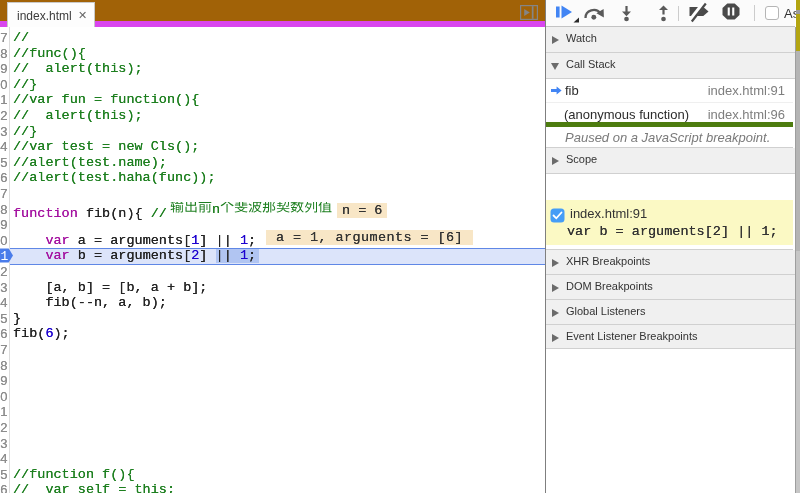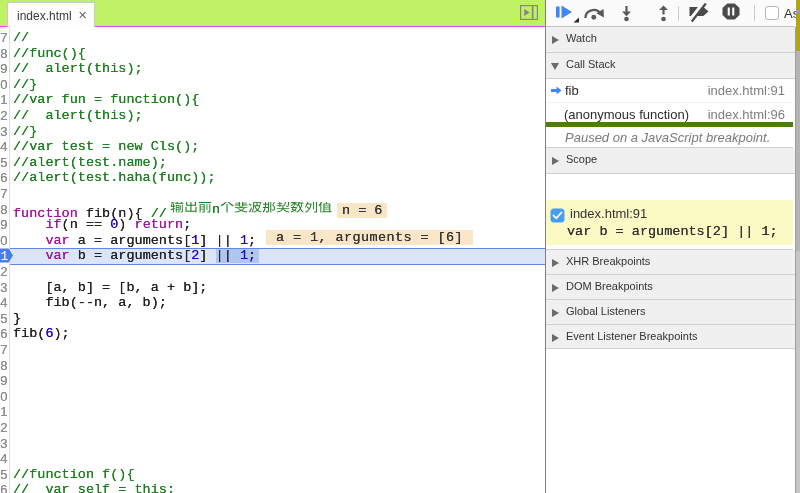--- a/index.html
+++ b/index.html
@@ -1,20 +1,20 @@
 <!DOCTYPE html>
 <html><head><meta charset="utf-8"><style>
 * {margin:0; padding:0; box-sizing:border-box}
 html,body {width:800px; height:493px; overflow:hidden; background:#fff;
   font-family:"Liberation Sans", sans-serif;}
 #root {position:absolute; left:0; top:0; width:800px; height:493px; overflow:hidden}
 .abs {position:absolute}
 s {text-decoration:none}
 
-#tabbar {left:0; top:0; width:545px; height:27px; background:#bef264; border-bottom:1px solid #d946ef}
+#tabbar {left:0; top:0; width:545px; height:27px; background:#a16207; border-bottom:6px solid #d946ef}
 #tab {position:absolute; left:7px; top:2px; width:88px; height:25px; z-index:2; background:#fdfdfd;
   border:1px solid #c9c9c9; border-bottom:none; }
 #tab .t {position:absolute; left:9px; top:6px; font-size:12px; color:#3c3c3c}
 #tab .x {position:absolute; left:70px; top:6px; font-size:11px; color:#666}
 
 #editor {left:0; top:27px; width:545px; height:466px;
   font-family:"Liberation Mono", monospace; font-size:13.5px; color:#232323}
 #gutter {position:absolute; left:0; top:0; width:10px; height:466px; border-right:1px solid #dcdcdc; background:#fff}
 .gn {position:absolute; right:2.5px; height:15.6px; line-height:15.6px; font-size:13px; color:#8c8c8c; text-shadow:0 0 0.3px}
 .ln {position:absolute; left:13px; height:15.6px; line-height:15.6px; white-space:pre; text-shadow:0 0 0.3px}
@@ -60,21 +60,20 @@
 <div class="ln" style="top:65.4px"><s class="c">//var fun = function(){</s></div>
 <div class="ln" style="top:81.0px"><s class="c">//  alert(this);</s></div>
 <div class="ln" style="top:96.6px"><s class="c">//}</s></div>
 <div class="ln" style="top:112.2px"><s class="c">//var test = new Cls();</s></div>
 <div class="ln" style="top:127.8px"><s class="c">//alert(test.name);</s></div>
 <div class="ln" style="top:143.4px"><s class="c">//alert(test.haha(func));</s></div>
 <div class="ln" style="top:159.0px"></div>
 <div class="ln" style="top:174.6px"><s class="k">function</s> fib(n){ <s class="c">//<svg class="cjk" width="163" height="16" viewBox="0 0 163 16">
             <path d="M10.3 3.2V8.3H11.1V3.2ZM12.1 2.7V9.4C12.1 9.6 12.0 9.6 11.8 9.6C11.7 9.6 11.1 9.6 10.5 9.6C10.6 9.9 10.7 10.3 10.7 10.5C11.6 10.5 12.1 10.5 12.5 10.3C12.8 10.2 12.9 9.9 12.9 9.4V2.7ZM1.0 4.9C1.1 4.8 1.5 4.7 2.0 4.7H3.1V6.6C2.1 6.8 1.3 7.0 0.6 7.2L0.8 8.2L3.1 7.6V10.6H4.0V7.3L5.2 7.0L5.1 6.2L4.0 6.4V4.7H5.1V3.7H4.0V1.6H3.1V3.7H1.8C2.2 2.7 2.6 1.6 2.8 0.4H5.1V-0.6H3.0C3.1 -1.1 3.2 -1.6 3.3 -2.1L2.3 -2.2C2.3 -1.7 2.2 -1.1 2.1 -0.6H0.7V0.4H1.9C1.7 1.5 1.4 2.5 1.3 2.8C1.1 3.5 0.9 3.9 0.7 4.0C0.8 4.2 0.9 4.7 1.0 4.9ZM9.2 -2.3C8.3 -0.8 6.6 0.6 4.9 1.3C5.1 1.5 5.4 1.9 5.6 2.1C5.9 1.9 6.3 1.7 6.7 1.5V2.1H11.9V1.4C12.2 1.6 12.6 1.8 13.0 2.0C13.1 1.7 13.4 1.4 13.6 1.2C12.2 0.5 10.8 -0.3 9.8 -1.5L10.1 -1.9ZM7.1 1.2C7.9 0.6 8.6 -0.1 9.2 -0.8C9.9 0.0 10.7 0.6 11.6 1.2ZM8.6 3.8V4.9H6.7V3.8ZM5.8 3.0V10.6H6.7V7.7H8.6V9.5C8.6 9.6 8.6 9.7 8.5 9.7C8.3 9.7 8.0 9.7 7.5 9.7C7.6 9.9 7.8 10.3 7.8 10.5C8.4 10.5 8.8 10.5 9.1 10.4C9.4 10.2 9.5 10.0 9.5 9.5V3.0ZM6.7 5.7H8.6V6.9H6.7Z M15.5 4.7V9.8H25.4V10.6H26.5V4.7H25.4V8.7H21.5V3.8H26.0V-1.0H24.8V2.8H21.5V-2.2H20.4V2.8H17.2V-1.0H16.1V3.8H20.4V8.7H16.6V4.7Z M36.5 2.3V8.0H37.4V2.3ZM39.3 1.9V9.3C39.3 9.5 39.2 9.6 39.0 9.6C38.8 9.6 38.0 9.6 37.2 9.6C37.3 9.8 37.5 10.3 37.5 10.6C38.6 10.6 39.3 10.6 39.7 10.4C40.2 10.2 40.3 9.9 40.3 9.3V1.9ZM38.1 -2.3C37.8 -1.6 37.3 -0.7 36.8 -0.0H32.6L33.3 -0.3C33.0 -0.9 32.4 -1.7 31.9 -2.3L30.9 -1.9C31.4 -1.3 31.9 -0.6 32.2 -0.0H28.7V0.9H41.3V-0.0H38.0C38.4 -0.6 38.9 -1.3 39.2 -2.0ZM33.7 5.3V6.7H30.6V5.3ZM33.7 4.5H30.6V3.1H33.7ZM29.6 2.2V10.6H30.6V7.5H33.7V9.4C33.7 9.6 33.7 9.6 33.5 9.6C33.3 9.7 32.6 9.7 31.9 9.6C32.1 9.9 32.2 10.3 32.3 10.6C33.2 10.6 33.9 10.6 34.2 10.4C34.6 10.2 34.7 9.9 34.7 9.4V2.2Z M56.5 1.9V10.6H57.6V1.9ZM57.2 -2.3C55.8 0.1 53.2 2.1 50.6 3.3C50.9 3.5 51.2 3.9 51.4 4.2C53.5 3.2 55.6 1.5 57.1 -0.4C59.0 1.8 60.8 3.1 62.9 4.2C63.1 3.9 63.4 3.5 63.7 3.3C61.5 2.2 59.5 0.9 57.7 -1.2L58.1 -1.8Z M73.6 6.1C73.0 6.9 72.1 7.5 71.2 8.0C70.1 7.5 69.2 6.8 68.5 6.1ZM70.2 4.2 70.8 5.2H65.0V6.1H67.3C68.1 7.0 69.0 7.8 70.1 8.4C68.5 9.1 66.6 9.5 64.6 9.7C64.8 9.9 65.1 10.4 65.2 10.6C67.3 10.3 69.4 9.8 71.2 9.0C72.8 9.8 74.8 10.3 76.9 10.5C77.0 10.3 77.3 9.8 77.5 9.6C75.6 9.4 73.8 9.0 72.2 8.4C73.3 7.8 74.2 7.0 74.8 6.1H77.3V5.2H72.0C71.7 4.8 71.4 4.3 71.2 3.9ZM72.1 -2.3V4.5H73.2V3.5H77.4V2.6H73.2V1.6H76.8V0.7H73.2V-0.3H77.1V-1.1H73.2V-2.3ZM64.9 2.6V3.5H69.1V4.4H70.1V-2.2H69.1V-1.1H65.0V-0.3H69.1V0.7H65.5V1.5H69.1V2.6Z M79.4 -1.4C80.2 -0.9 81.3 -0.2 81.8 0.2L82.4 -0.6C81.9 -1.1 80.8 -1.7 80.0 -2.1ZM78.6 2.4C79.5 2.8 80.6 3.5 81.1 3.9L81.7 3.1C81.2 2.6 80.1 2.0 79.2 1.6ZM79.0 9.8 79.9 10.4C80.6 9.1 81.5 7.4 82.1 5.9L81.3 5.3C80.6 6.9 79.6 8.7 79.0 9.8ZM86.5 0.8V3.2H84.1V0.8ZM83.1 -0.2V3.3C83.1 5.3 82.9 8.1 81.4 10.1C81.6 10.2 82.1 10.4 82.2 10.6C83.6 8.8 84.0 6.2 84.0 4.2H84.4C84.9 5.6 85.7 6.9 86.7 7.9C85.7 8.8 84.5 9.4 83.3 9.8C83.5 10.0 83.8 10.4 83.9 10.6C85.2 10.2 86.4 9.5 87.4 8.7C88.4 9.5 89.6 10.2 91.0 10.6C91.1 10.3 91.4 9.9 91.6 9.7C90.3 9.4 89.1 8.7 88.1 7.9C89.2 6.8 90.0 5.3 90.5 3.5L89.8 3.2L89.6 3.2H87.5V0.8H90.1C89.9 1.4 89.6 2.0 89.4 2.5L90.3 2.8C90.7 2.1 91.1 0.9 91.5 -0.1L90.7 -0.3L90.6 -0.2H87.5V-2.3H86.5V-0.2ZM85.4 4.2H89.2C88.8 5.4 88.2 6.4 87.4 7.2C86.5 6.4 85.9 5.3 85.4 4.2Z M98.1 -0.6 98.1 1.8H96.0C96.1 1.0 96.1 0.2 96.1 -0.6ZM92.9 5.0V6.0H94.6C94.2 7.5 93.6 8.8 92.7 9.8C92.9 10.0 93.4 10.4 93.5 10.6C94.6 9.4 95.2 7.8 95.6 6.0H98.0C98.0 8.0 97.9 8.8 97.7 9.1C97.6 9.3 97.4 9.4 97.2 9.4C97.0 9.4 96.4 9.4 95.8 9.3C95.9 9.6 96.0 10.1 96.1 10.4C96.7 10.5 97.3 10.5 97.7 10.4C98.1 10.3 98.4 10.2 98.7 9.8C99.1 9.1 99.1 6.7 99.1 -1.0C99.1 -1.1 99.1 -1.6 99.1 -1.6H92.8V-0.6H95.1C95.1 0.2 95.0 1.0 95.0 1.8H93.0V2.7H95.0C94.9 3.5 94.8 4.3 94.7 5.0ZM98.0 2.7 98.0 5.0H95.8C95.9 4.3 95.9 3.5 96.0 2.7ZM100.3 -1.5V10.6H101.3V-0.5H104.0C103.5 0.6 102.9 2.1 102.3 3.2C103.7 4.5 104.2 5.5 104.2 6.4C104.2 6.9 104.1 7.3 103.8 7.5C103.6 7.6 103.3 7.6 103.1 7.6C102.7 7.6 102.2 7.6 101.7 7.6C101.9 7.9 102.0 8.3 102.1 8.6C102.5 8.6 103.1 8.6 103.5 8.6C103.9 8.5 104.2 8.4 104.5 8.3C105.0 7.9 105.2 7.3 105.2 6.5C105.2 5.5 104.8 4.4 103.3 3.1C104.0 1.8 104.8 0.2 105.4 -1.1L104.7 -1.6L104.5 -1.5Z M112.5 4.9C112.4 5.4 112.4 5.8 112.3 6.2H106.9V7.1H111.9C111.2 8.5 109.8 9.3 106.6 9.8C106.8 10.0 107.0 10.4 107.1 10.6C110.8 10.1 112.3 9.0 113.1 7.1H113.1C114.1 9.2 116.0 10.3 119.0 10.6C119.1 10.3 119.4 9.9 119.6 9.7C116.9 9.4 115.1 8.7 114.2 7.1H119.3V6.2H113.4C113.5 5.8 113.5 5.4 113.6 4.9H112.9C115.1 3.8 115.7 2.0 116.0 -0.5H118.0C118.0 2.4 117.8 3.5 117.6 3.7C117.5 3.9 117.4 3.9 117.2 3.9C117.0 3.9 116.4 3.9 115.8 3.8C116.0 4.1 116.1 4.5 116.1 4.8C116.7 4.8 117.3 4.8 117.6 4.8C118.0 4.8 118.3 4.7 118.5 4.4C118.8 4.0 118.9 2.7 119.1 -1.0C119.1 -1.1 119.1 -1.4 119.1 -1.4H113.1V-0.5H115.0C114.8 1.7 114.3 3.3 112.1 4.2C112.3 4.4 112.6 4.7 112.7 4.9ZM106.9 2.9V3.7H109.4V5.1H110.4V3.7H112.7V2.9H110.4V1.7H112.4V0.9H110.4V-0.2H112.7V-1.1H110.4V-2.3H109.4V-1.1H107.0V-0.2H109.4V0.9H107.4V1.7H109.4V2.9Z M126.3 -2.0C126.0 -1.4 125.6 -0.6 125.3 -0.1L125.9 0.2C126.3 -0.3 126.8 -1.0 127.2 -1.6ZM121.3 -1.6C121.7 -1.0 122.1 -0.2 122.2 0.2L123.0 -0.1C122.9 -0.6 122.5 -1.4 122.1 -1.9ZM125.8 5.9C125.5 6.6 125.1 7.2 124.5 7.7C124.0 7.5 123.5 7.2 122.9 7.0C123.1 6.6 123.4 6.3 123.6 5.9ZM121.6 7.4C122.3 7.6 123.1 8.0 123.8 8.3C122.9 9.0 121.8 9.4 120.7 9.7C120.9 9.9 121.1 10.3 121.2 10.5C122.5 10.2 123.7 9.6 124.7 8.8C125.1 9.1 125.5 9.3 125.9 9.6L126.5 8.9C126.2 8.7 125.8 8.4 125.3 8.2C126.1 7.4 126.7 6.4 127.0 5.2L126.5 4.9L126.3 5.0H124.0L124.3 4.2L123.4 4.1C123.3 4.4 123.1 4.7 123.0 5.0H121.1V5.9H122.5C122.3 6.4 121.9 6.9 121.6 7.4ZM123.7 -2.3V0.3H120.8V1.2H123.4C122.7 2.1 121.6 3.0 120.6 3.4C120.9 3.6 121.1 4.0 121.2 4.2C122.1 3.7 123.0 3.0 123.7 2.1V3.8H124.7V1.9C125.3 2.4 126.2 3.1 126.6 3.4L127.1 2.7C126.8 2.4 125.6 1.6 124.9 1.2H127.5V0.3H124.7V-2.3ZM128.9 -2.1C128.6 0.3 127.9 2.7 126.8 4.1C127.1 4.3 127.5 4.6 127.6 4.8C128.0 4.3 128.3 3.6 128.6 3.0C128.9 4.3 129.3 5.6 129.8 6.7C129.0 8.0 127.9 9.1 126.4 9.8C126.6 10.0 126.9 10.4 127.0 10.7C128.4 9.9 129.5 8.9 130.3 7.7C131.0 8.9 131.9 9.8 133.0 10.5C133.2 10.2 133.5 9.9 133.7 9.7C132.5 9.0 131.6 8.0 130.9 6.7C131.6 5.3 132.1 3.5 132.4 1.4H133.4V0.5H129.4C129.6 -0.3 129.7 -1.2 129.9 -2.0ZM131.4 1.4C131.2 3.0 130.9 4.4 130.4 5.6C129.8 4.4 129.4 2.9 129.2 1.4Z M143.1 -0.6V7.2H144.1V-0.6ZM146.0 -2.2V9.3C146.0 9.5 145.9 9.6 145.7 9.6C145.4 9.6 144.7 9.6 143.9 9.5C144.1 9.8 144.2 10.3 144.3 10.6C145.4 10.6 146.0 10.5 146.4 10.4C146.9 10.2 147.0 9.9 147.0 9.2V-2.2ZM136.6 5.3C137.3 5.8 138.2 6.4 138.8 7.0C137.8 8.3 136.6 9.3 135.2 9.8C135.4 10.0 135.7 10.4 135.8 10.7C138.8 9.4 141.0 6.6 141.7 1.8L141.0 1.6L140.8 1.6H137.7C137.9 0.9 138.1 0.2 138.3 -0.5H142.1V-1.5H135.0V-0.5H137.2C136.7 1.6 136.0 3.6 134.8 4.9C135.1 5.1 135.5 5.4 135.7 5.6C136.3 4.8 136.9 3.8 137.3 2.6H140.5C140.3 3.9 139.9 5.1 139.3 6.0C138.8 5.6 137.9 4.9 137.2 4.5Z M156.5 -2.3C156.4 -1.8 156.4 -1.3 156.3 -0.8H152.7V0.1H156.1C156.1 0.6 156.0 1.0 155.9 1.4H153.4V9.3H152.1V10.2H161.5V9.3H160.3V1.4H156.8C156.9 1.0 157.0 0.6 157.1 0.1H161.1V-0.8H157.4L157.6 -2.2ZM154.4 9.3V8.1H159.3V9.3ZM154.4 4.2H159.3V5.4H154.4ZM154.4 3.4V2.2H159.3V3.4ZM154.4 6.2H159.3V7.4H154.4ZM151.8 -2.2C151.1 -0.1 149.8 2.0 148.5 3.3C148.7 3.6 149.0 4.1 149.1 4.4C149.5 3.9 149.9 3.4 150.3 2.8V10.6H151.3V1.3C151.9 0.2 152.4 -0.8 152.8 -1.9Z" fill="#1d7f1f"></path>
           </svg><s class="mn" style="left:199px">n</s></s><s class="w" style="margin-left:4px;padding:0 5px">n = 6</s></div>
-<div class="ln" style="top:190.2px">    <s class="k">if</s>(n == <s class="n">0</s>) <s class="k">return</s>;</div>
 <div class="ln" style="top:205.8px">    <s class="k">var</s> a = arguments[<s class="n">1</s>] || <s class="n">1</s>;<s class="w" style="margin-left:10px;padding:0 10px;letter-spacing:0.4px">a = 1, arguments = [6]</s></div>
 <div class="ln" style="top:221.4px">    <s class="k">var</s> b = arguments[<s class="n">2</s>] <s class="tok">|| <s class="n">1</s>;</s></div>
 <div class="ln" style="top:252.6px">    [a, b] = [b, a + b];</div>
 <div class="ln" style="top:268.2px">    fib(--n, a, b);</div>
 <div class="ln" style="top:283.8px">}</div>
 <div class="ln" style="top:299.4px">fib(<s class="n">6</s>);</div>
 <div class="ln" style="top:315.0px"></div>
 <div class="ln" style="top:330.6px"></div>
 <div class="ln" style="top:346.2px"></div>
 <div class="ln" style="top:361.8px"></div>

